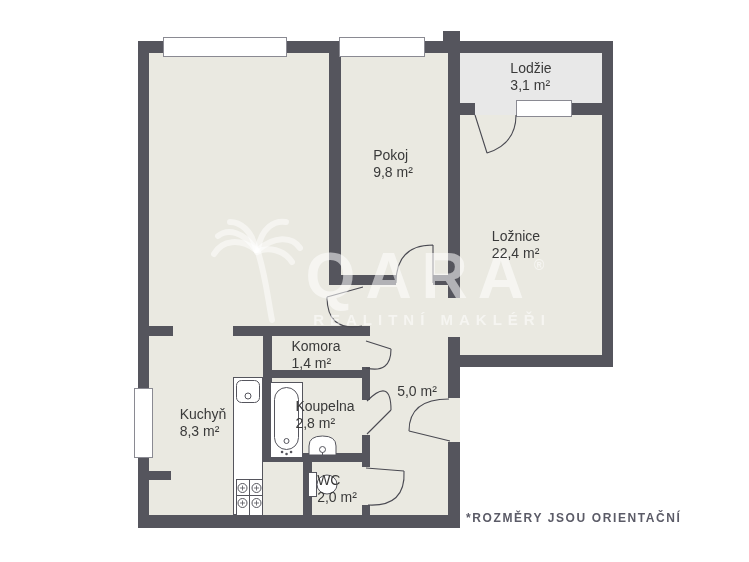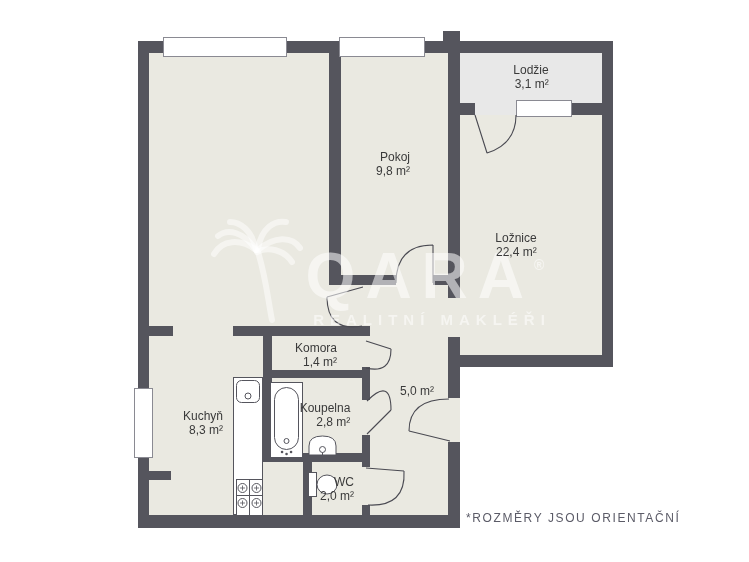--- a/index.html
+++ b/index.html
@@ -3,27 +3,27 @@
 <meta charset="utf-8">
 <style>
   html,body{margin:0;padding:0;background:#ffffff;}
   #stage{position:relative;width:749px;height:562px;background:#fff;overflow:hidden;
          font-family:"Liberation Sans",sans-serif;}
   .floor{position:absolute;background:var(--floor,#eae9e1);}
   .floor.loggia{background:var(--loggia,#e8e8e8);}
   .wall{position:absolute;background:var(--wall,#55555d);}
   .win{position:absolute;background:#ffffff;border:1px solid var(--frame,#8a8a92);box-sizing:border-box;}
   svg.layer{position:absolute;left:0;top:0;pointer-events:none;}
-  .lbl{position:absolute;transform:translate(-50%,-50%);text-align:right;
-       color:var(--text,#3a3a3a);font-size:12px;line-height:1.18;white-space:nowrap;}
+  .lbl{position:absolute;transform:translate(-50%,-50%);text-align:left;
+       color:var(--text,#3a3a3a);font-size:14px;line-height:1.18;white-space:nowrap;}
   .wm{position:absolute;color:rgba(255,255,255,0.55);text-align:center;font-weight:bold;}
   .wm.brand{left:285px;top:244px;width:280px;font-size:64px;letter-spacing:10px;line-height:1;}
   .wm.brand sup{font-size:14px;letter-spacing:0;vertical-align:28px;}
   .wm.tag{left:292px;top:311px;width:280px;font-size:15px;letter-spacing:6px;}
-  .disclaimer{position:absolute;left:466px;top:511px;font-size:12px;font-weight:normal;
+  .disclaimer{position:absolute;left:466px;top:511px;font-size:12px;font-weight:bold;
               letter-spacing:1.6px;color:var(--disc,#5b5b67);white-space:nowrap;}
 </style>
 </head>
 <body>
 
 <div id="stage">
 
   <div class="floor" style="left:138px;top:41px;width:322px;height:487px"></div>
   <div class="floor" style="left:448px;top:41px;width:165px;height:326px"></div>
   <div class="floor loggia" style="left:448px;top:41px;width:165px;height:74px"></div>

